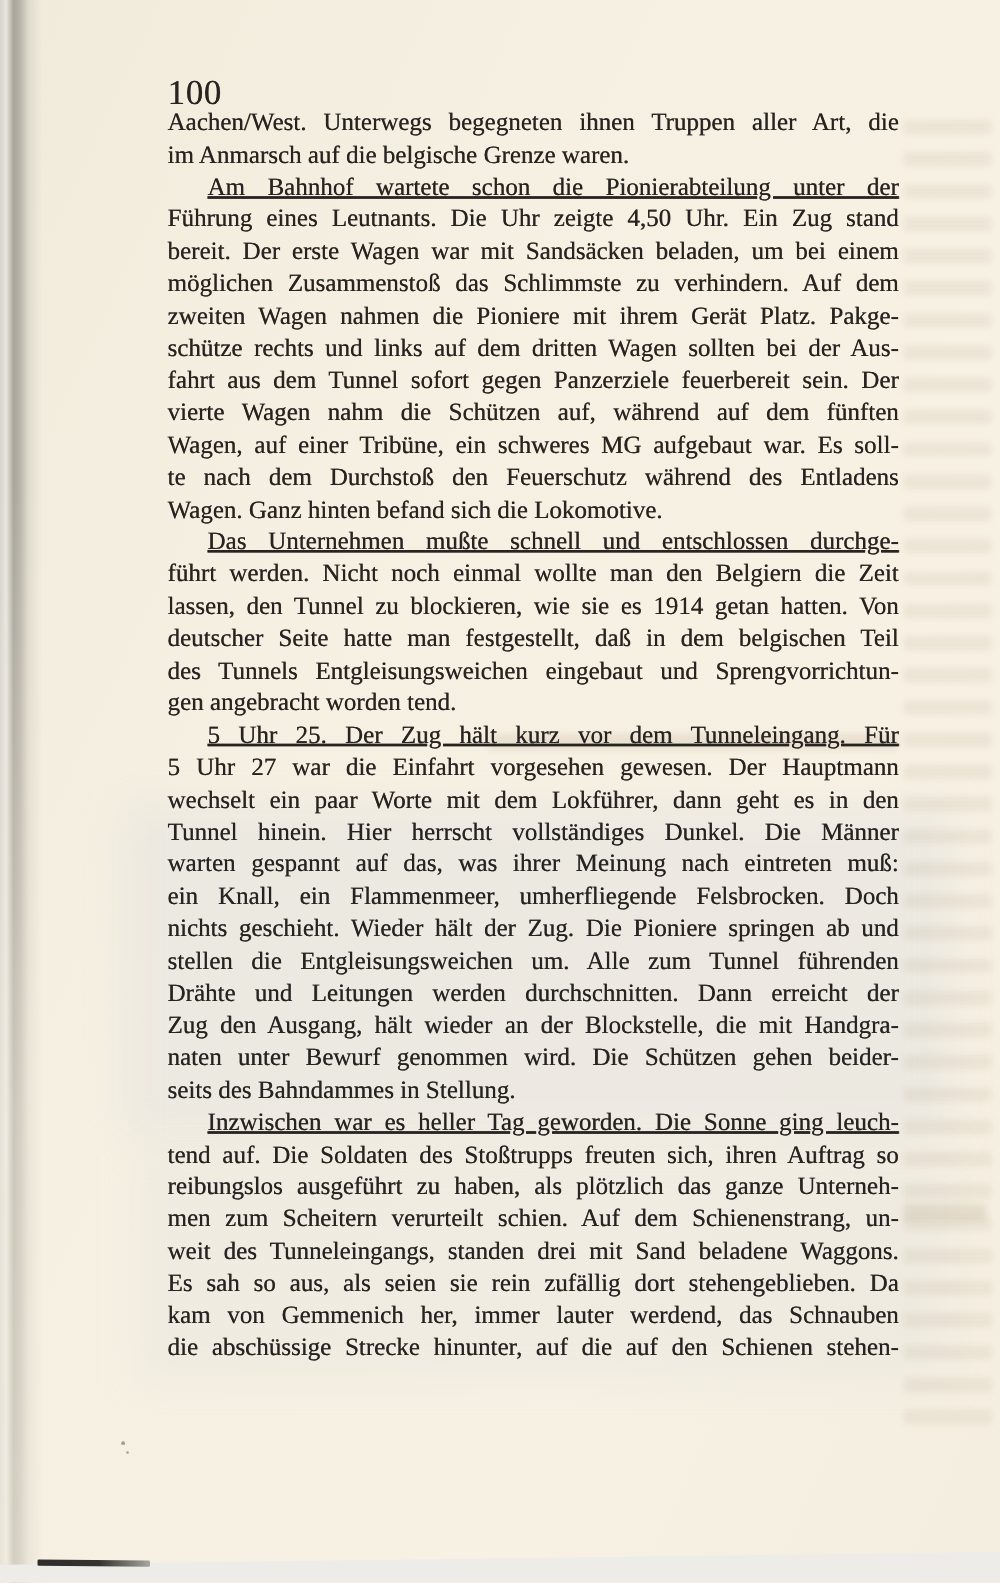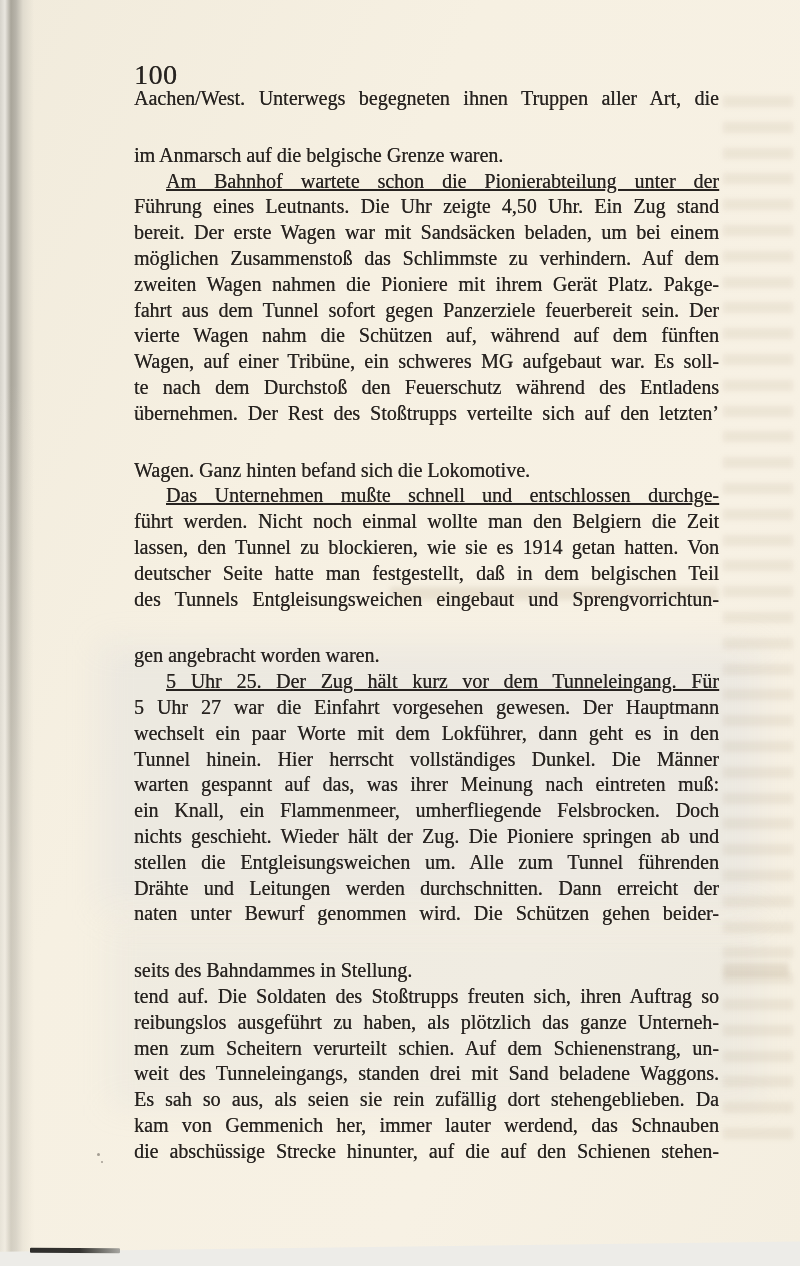--- a/index.html
+++ b/index.html
@@ -102,21 +102,21 @@
     color: #272320;
     text-shadow: 0.25px 0 0 rgba(39,35,32,0.8);
   }
   .paragraph { margin: 0; }
   .line {
     text-align: justify;
     height: 25.8px;
     overflow: visible;
   }
   .line.jst { text-align-last: justify; }
-  .line.plain { text-align-last: left; margin-top: 31px; }
+  .line.plain { text-align-last: left; }
   .line.indent { text-indent: 32px; text-decoration: underline; }
 </style>
 </head>
 <body>
 
 <div class="scan-page">
 
   <div class="tint tint-1"></div>
   <div class="tint tint-2"></div>
   <div class="ghost-column"></div>
@@ -128,49 +128,51 @@
       <div class="paragraph">
         <div class="line jst">Aachen/West. Unterwegs begegneten ihnen Truppen aller Art, die</div>
         <div class="line plain">im Anmarsch auf die belgische Grenze waren.</div>
       </div>
       <div class="paragraph">
         <div class="line jst indent">Am Bahnhof wartete schon die Pionierabteilung unter der</div>
         <div class="line jst">Führung eines Leutnants. Die Uhr zeigte 4,50 Uhr. Ein Zug stand</div>
         <div class="line jst">bereit. Der erste Wagen war mit Sandsäcken beladen, um bei einem</div>
         <div class="line jst">möglichen Zusammenstoß das Schlimmste zu verhindern. Auf dem</div>
         <div class="line jst">zweiten Wagen nahmen die Pioniere mit ihrem Gerät Platz. Pakge-</div>
+        <div class="line jst">schütze rechts und links auf dem dritten Wagen sollten bei der Aus-</div>
         <div class="line jst">fahrt aus dem Tunnel sofort gegen Panzerziele feuerbereit sein. Der</div>
         <div class="line jst">vierte Wagen nahm die Schützen auf, während auf dem fünften</div>
         <div class="line jst">Wagen, auf einer Tribüne, ein schweres MG aufgebaut war. Es soll-</div>
         <div class="line jst">te nach dem Durchstoß den Feuerschutz während des Entladens</div>
-        <div class="line jst">übernehmen. Der Rest des Stoßtrupps verteilte sich auf den letzten’</div>
         <div class="line plain">Wagen. Ganz hinten befand sich die Lokomotive.</div>
       </div>
       <div class="paragraph">
         <div class="line jst indent">Das Unternehmen mußte schnell und entschlossen durchge-</div>
         <div class="line jst">führt werden. Nicht noch einmal wollte man den Belgiern die Zeit</div>
         <div class="line jst">lassen, den Tunnel zu blockieren, wie sie es 1914 getan hatten. Von</div>
         <div class="line jst">deutscher Seite hatte man festgestellt, daß in dem belgischen Teil</div>
         <div class="line jst">des Tunnels Entgleisungsweichen eingebaut und Sprengvorrichtun-</div>
-        <div class="line plain">gen angebracht worden waren.</div>
+        <div class="line plain">gen angebracht worden tend.</div>
       </div>
       <div class="paragraph">
         <div class="line jst indent">5 Uhr 25. Der Zug hält kurz vor dem Tunneleingang. Für</div>
         <div class="line jst">5 Uhr 27 war die Einfahrt vorgesehen gewesen. Der Hauptmann</div>
         <div class="line jst">wechselt ein paar Worte mit dem Lokführer, dann geht es in den</div>
         <div class="line jst">Tunnel hinein. Hier herrscht vollständiges Dunkel. Die Männer</div>
         <div class="line jst">warten gespannt auf das, was ihrer Meinung nach eintreten muß:</div>
         <div class="line jst">ein Knall, ein Flammenmeer, umherfliegende Felsbrocken. Doch</div>
         <div class="line jst">nichts geschieht. Wieder hält der Zug. Die Pioniere springen ab und</div>
         <div class="line jst">stellen die Entgleisungsweichen um. Alle zum Tunnel führenden</div>
         <div class="line jst">Drähte und Leitungen werden durchschnitten. Dann erreicht der</div>
+        <div class="line jst">Zug den Ausgang, hält wieder an der Blockstelle, die mit Handgra-</div>
         <div class="line jst">naten unter Bewurf genommen wird. Die Schützen gehen beider-</div>
         <div class="line plain">seits des Bahndammes in Stellung.</div>
       </div>
       <div class="paragraph">
+        <div class="line jst indent">Inzwischen war es heller Tag geworden. Die Sonne ging leuch-</div>
         <div class="line jst">tend auf. Die Soldaten des Stoßtrupps freuten sich, ihren Auftrag so</div>
         <div class="line jst">reibungslos ausgeführt zu haben, als plötzlich das ganze Unterneh-</div>
         <div class="line jst">men zum Scheitern verurteilt schien. Auf dem Schienenstrang, un-</div>
         <div class="line jst">weit des Tunneleingangs, standen drei mit Sand beladene Waggons.</div>
         <div class="line jst">Es sah so aus, als seien sie rein zufällig dort stehengeblieben. Da</div>
         <div class="line jst">kam von Gemmenich her, immer lauter werdend, das Schnauben</div>
         <div class="line jst">die abschüssige Strecke hinunter, auf die auf den Schienen stehen-</div>
       </div>
     </div>
 

